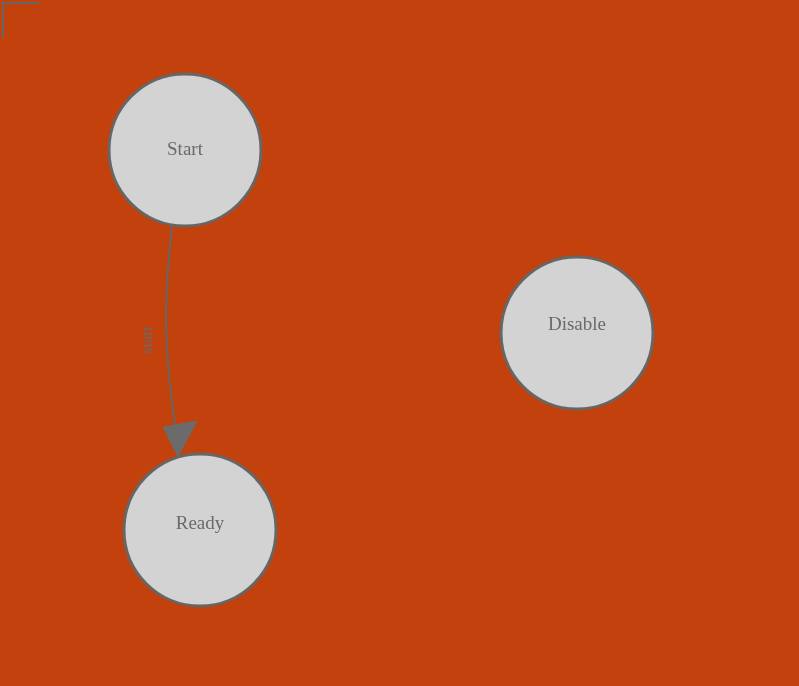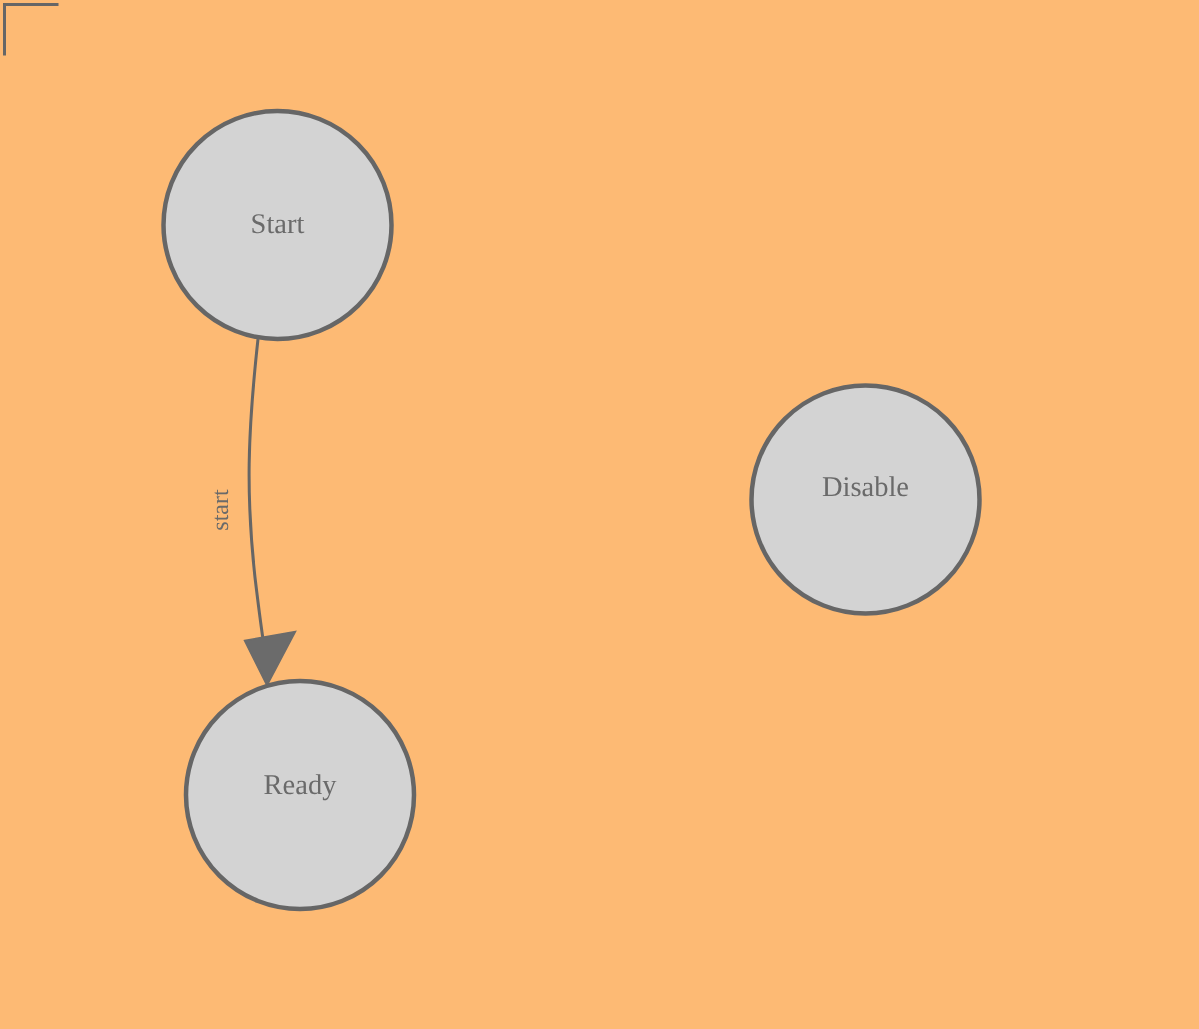--- a/index.html
+++ b/index.html
@@ -11,21 +11,21 @@
   body {
     width: 799px;
     height: 686px;
     overflow: hidden;
     font-family: "Liberation Serif", "DejaVu Serif", serif;
   }
   #canvas {
     position: relative;
     width: 799px;
     height: 686px;
-    background: #fdba74;
+    background: #c2410c;
   }
   #diagram-svg {
     position: absolute;
     top: 0;
     left: 0;
     width: 799px;
     height: 686px;
   }
   .node-circle {
     fill: #d3d3d3;

